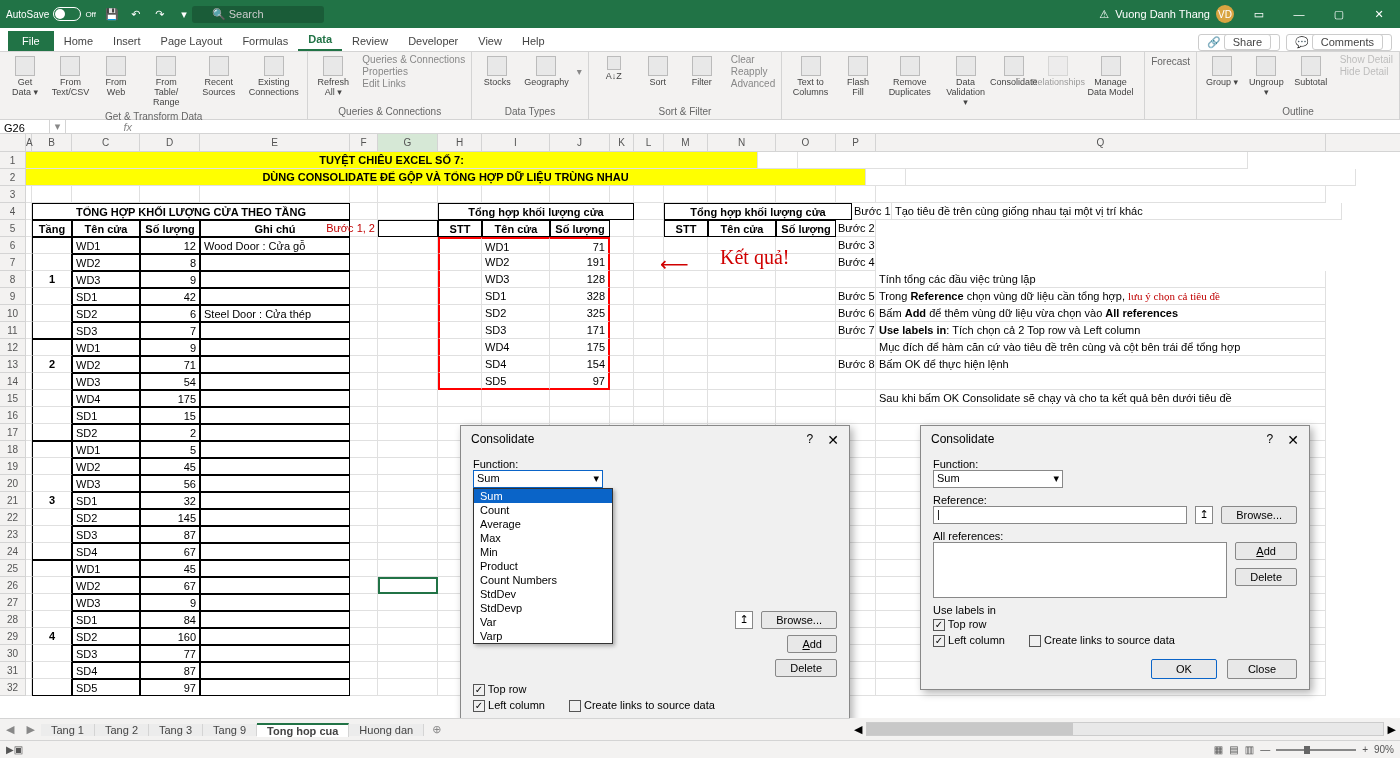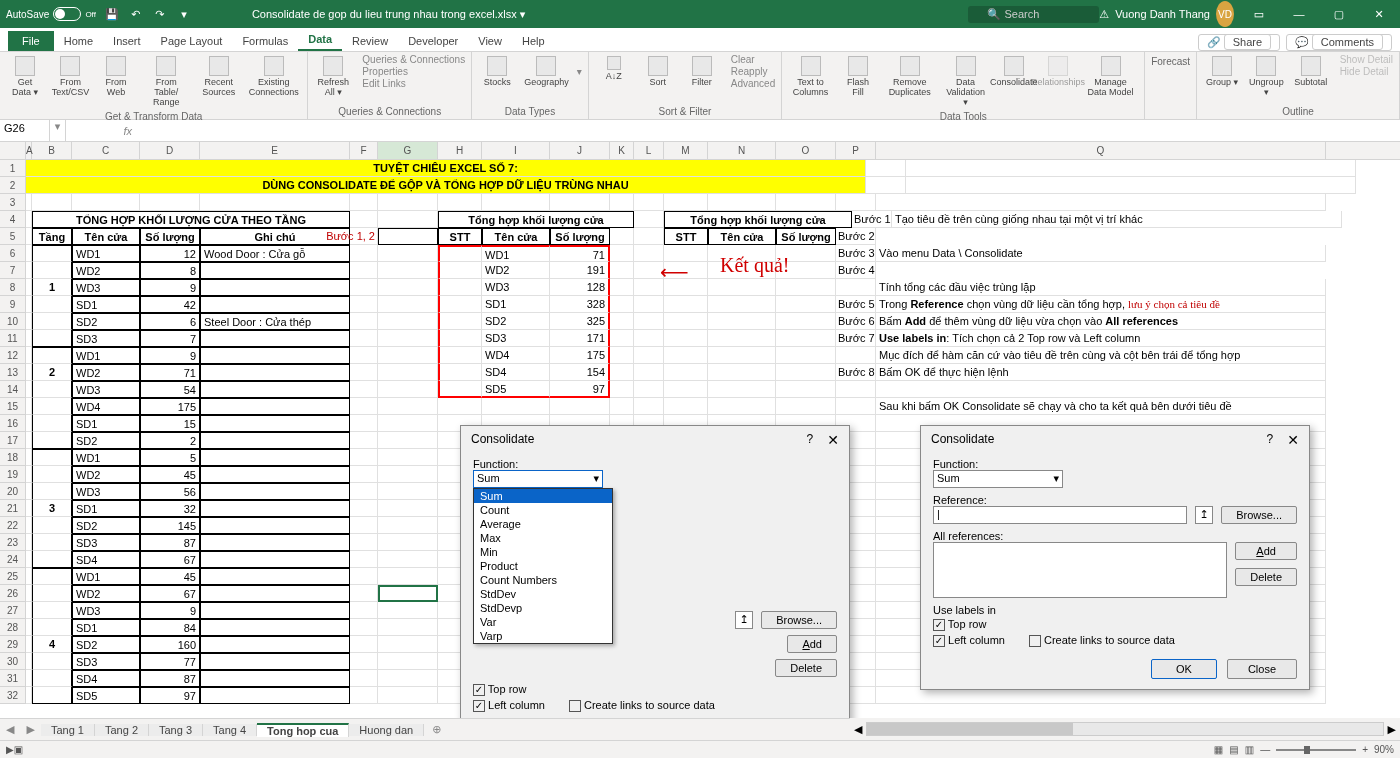--- a/index.html
+++ b/index.html
@@ -9,21 +9,21 @@
 .titlebar { background: #217346; color: #fff; height: 28px; display: flex; align-items: center; padding: 0 6px; }
 .titlebar .left { display: flex; align-items: center; gap: 8px; }
 .titlebar .autosave { display: flex; align-items: center; gap: 4px; font-size: 10px; }
 .titlebar .autosave .toggle { width: 28px; height: 14px; border: 1px solid #fff; border-radius: 8px; position: relative; }
 .titlebar .autosave .toggle::after { content:""; position:absolute; left:1px; top:1px; width:10px; height:10px; border-radius:50%; background:#fff; }
 .titlebar .qat-icon { width: 16px; height: 16px; display: inline-flex; align-items:center; justify-content:center; color:#fff; }
 .titlebar .doc { flex:1; text-align:left; padding-left: 60px; font-size: 11px; }
 .titlebar .search { background: #1a5c38; border-radius: 3px; padding: 2px 60px 2px 20px; font-size:11px; color:#ccc; position:relative; }
 .titlebar .right { display:flex; align-items:center; gap:10px; margin-left:auto; }
 .titlebar .user { display:flex; align-items:center; gap:6px; font-size:11px; }
-.titlebar .avatar { width:18px; height:26px; border-radius:50%; background:#d9a441; color:#fff; display:flex; align-items:center; justify-content:center; font-size:10px; }
+.titlebar .avatar { width:18px; height:18px; border-radius:50%; background:#d9a441; color:#fff; display:flex; align-items:center; justify-content:center; font-size:10px; }
 .titlebar .winbtn { width:30px; height:20px; display:flex; align-items:center; justify-content:center; color:#fff; }
 
 
 .tabs { background: #fff; border-bottom: 1px solid #d4d4d4; height: 24px; display:flex; align-items:flex-end; padding-left: 8px; }
 .tabs .tab { padding: 4px 10px; font-size: 11px; color: #444; cursor:pointer; }
 .tabs .tab.active { color:#217346; border-bottom: 2px solid #217346; font-weight:600; }
 .tabs .tab.file { background:#217346; color:#fff; padding:4px 14px; }
 .tabs .rshare { margin-left:auto; display:flex; gap:6px; padding-right:8px; }
 .tabs .rshare span { border:1px solid #ccc; border-radius:3px; padding:1px 8px; font-size:11px; color:#444; }
 
@@ -33,21 +33,21 @@
 .rgroup .icons { display:flex; gap:6px; align-items:flex-start; }
 .rgroup .glabel { text-align:center; font-size:10px; color:#666; padding-top:2px; }
 .ribtn { display:flex; flex-direction:column; align-items:center; gap:1px; padding:2px; min-width:38px; }
 .ribtn .ic { width:20px; height:20px; background:#e8e8e8; border:1px solid #bbb; }
 .ribtn .lbl { font-size:9px; text-align:center; line-height:10px; }
 .ribtn.sm .ic { width:14px; height:14px; }
 .rlinks { display:flex; flex-direction:column; font-size:10px; gap:1px; padding-left:4px; }
 .rlinks div { color:#888; white-space:nowrap; }
 
 
-.fbar { height: 22px; display:flex; border-bottom:1px solid #d4d4d4; }
+.fbar { height: 14px; display:flex; border-bottom:1px solid #d4d4d4; }
 .namebox { width: 50px; border-right:1px solid #d4d4d4; padding:2px 4px; font-size:11px; }
 .namedrop { width:16px; border-right:1px solid #d4d4d4; text-align:center; color:#888; }
 .fxlbl { width: 70px; display:flex; align-items:center; justify-content:flex-end; padding-right:4px; color:#888; font-style:italic; font-size:11px; }
 .finput { flex:1; padding:2px 4px; }
 
 
 .gridwrap { position:relative; height: 580px; overflow:hidden; background:#fff; }
 .colheads { display:flex; height:18px; background:#f3f2f1; border-bottom:1px solid #d4d4d4; font-size:10px; color:#555; }
 .colheads div { border-right:1px solid #d4d4d4; text-align:center; line-height:18px; }
 .colheads .sel { background:#d6e8d6; }
@@ -112,21 +112,20 @@
     <div class="autosave">
       <span>AutoSave</span>
       <span class="toggle"></span>
       <span style="font-size:8px;">Off</span>
     </div>
     <span class="qat-icon">💾</span>
     <span class="qat-icon">↶</span>
     <span class="qat-icon">↷</span>
     <span class="qat-icon">▾</span>
   </div>
-  <div class="doc">Consolidate de gop du lieu trung nhau trong excel.xlsx  ▾</div>
   <div class="search">🔍 <span>Search</span></div>
   <div class="right">
     <span class="user">
       <span>⚠</span>
       <span>Vuong Danh Thang</span>
       <span class="avatar">VD</span>
     </span>
     <span class="winbtn">▭</span>
     <span class="winbtn">—</span>
     <span class="winbtn">▢</span>
@@ -267,21 +266,20 @@
       <div class="ribtn" style="opacity:.5;">
           <div class="ic"></div>
           <div class="lbl">Relationships</div>
         </div>
       <div class="ribtn">
           <div class="ic"></div>
           <div class="lbl">Manage
 Data Model</div>
         </div>
     </div>
-    <div class="glabel">Data Tools</div>
   </div>
   <div class="rgroup">
     <div class="glabel">Forecast</div>
   </div>
   <div class="rgroup">
     <div class="icons">
       <div class="ribtn">
           <div class="ic"></div>
           <div class="lbl">Group
 ▾</div>
@@ -328,21 +326,21 @@
       <div class="cL">L</div>
     <div class="cM">M</div>
       <div class="cN">N</div>
     <div class="cO">O</div>
       <div class="cP">P</div>
     <div class="cQ">Q</div>
   </div>
   <div class="rowgrid" id="rows">
       <div class="row">
         <div class="rh">1</div>
-        <div class="cell yellow" style="width:840px;">TUYỆT CHIÊU EXCEL SỐ 7:</div>
+        <div class="cell yellow" style="width:732px;">TUYỆT CHIÊU EXCEL SỐ 7:</div>
         <div class="cell cP "></div>
         <div class="cell cQ "></div>
       </div>
       <div class="row">
         <div class="rh">2</div>
         <div class="cell yellow" style="width:840px;">DÙNG CONSOLIDATE ĐỂ GỘP VÀ TỔNG HỢP DỮ LIỆU TRÙNG NHAU</div>
         <div class="cell cP "></div>
         <div class="cell cQ "></div>
       </div>
       <div class="row">
@@ -409,21 +407,20 @@
         <div class="cell cG "></div>
         <div class="cell cH" style="border-left:2px solid red;border-top:2px solid red;"></div>
         <div class="cell cI tl" style="border-top:2px solid red;">WD1</div>
         <div class="cell cJ tr" style="border-right:2px solid red;border-top:2px solid red;">71</div>
         <div class="cell cK "></div>
         <div class="cell cL "></div>
         <div class="cell cM "></div>
         <div class="cell cN "></div>
         <div class="cell cO "></div>
         <div class="cell cP ">Bước 3</div>
-        <div class="cell cQ tl"> Vào menu Data \ Consolidate</div>
       </div>
       <div class="row">
         <div class="rh">7</div>
         <div class="cell cA "></div>
         <div class="cell cB tc bcellL bcellR" style="font-weight:bold;"></div>
         <div class="cell cC tl bcell">WD2</div>
         <div class="cell cD tr bcell">8</div>
         <div class="cell cE tl bcell"></div>
         <div class="cell cF "></div>
         <div class="cell cG "></div>
@@ -1036,21 +1033,21 @@
     </div>
   </div>
 </div>
 
 <div class="sheetbar">
   <span class="nav">◀</span>
   <span class="nav">▶</span>
   <div class="stab">Tang 1</div>
   <div class="stab">Tang 2</div>
   <div class="stab">Tang 3</div>
-  <div class="stab">Tang 4</div>
+  <div class="stab">Tang 9</div>
   <div class="stab active">Tong hop cua</div>
   <div class="stab">Huong dan</div>
   <span class="add">⊕</span>
 </div>
 <div class="hscroll">
   <span style="padding:0 4px;">◀</span>
     <div class="track">
       <div class="thumb"></div>
     </div>
     <span style="padding:0 4px;">▶</span>

